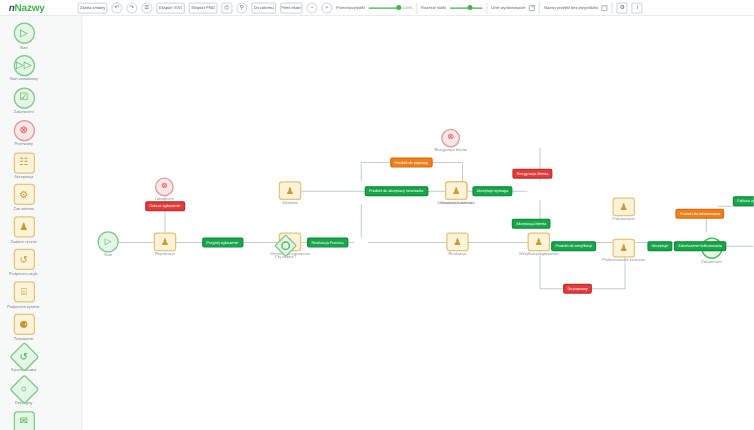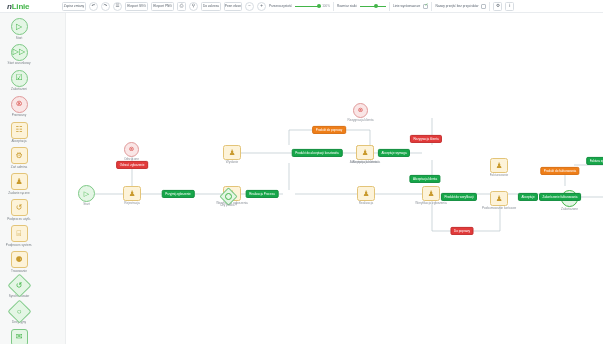--- a/index.html
+++ b/index.html
@@ -166,21 +166,21 @@
   .flab.orange { background: #ef7f1a; border: 1px solid #d86e10; }
 
   svg.edges { position: absolute; left: 0; top: 0; width: 537px; height: 331px; }
   svg.edges path, svg.edges line { stroke: #b9c5cb; stroke-width: 0.7; fill: none; }
 </style>
 </head>
 <body>
 
 <div id="toolbar">
   <div class="logo">
-    <span class="n">n</span><span class="ax">Linie</span>
+    <span class="n">n</span><span class="ax">Nazwy</span>
   </div>
 
   <div class="tb-btn" style="width:24px">Zapisz zmiany</div>
 
   <div class="tb-icon">↶</div>
   <div class="tb-icon">↷</div>
   <div class="tb-icon">☰</div>
 
   <div class="tb-btn" style="width:23px">Eksport SVG</div>
   <div class="tb-btn" style="width:23px">Eksport PNG</div>

